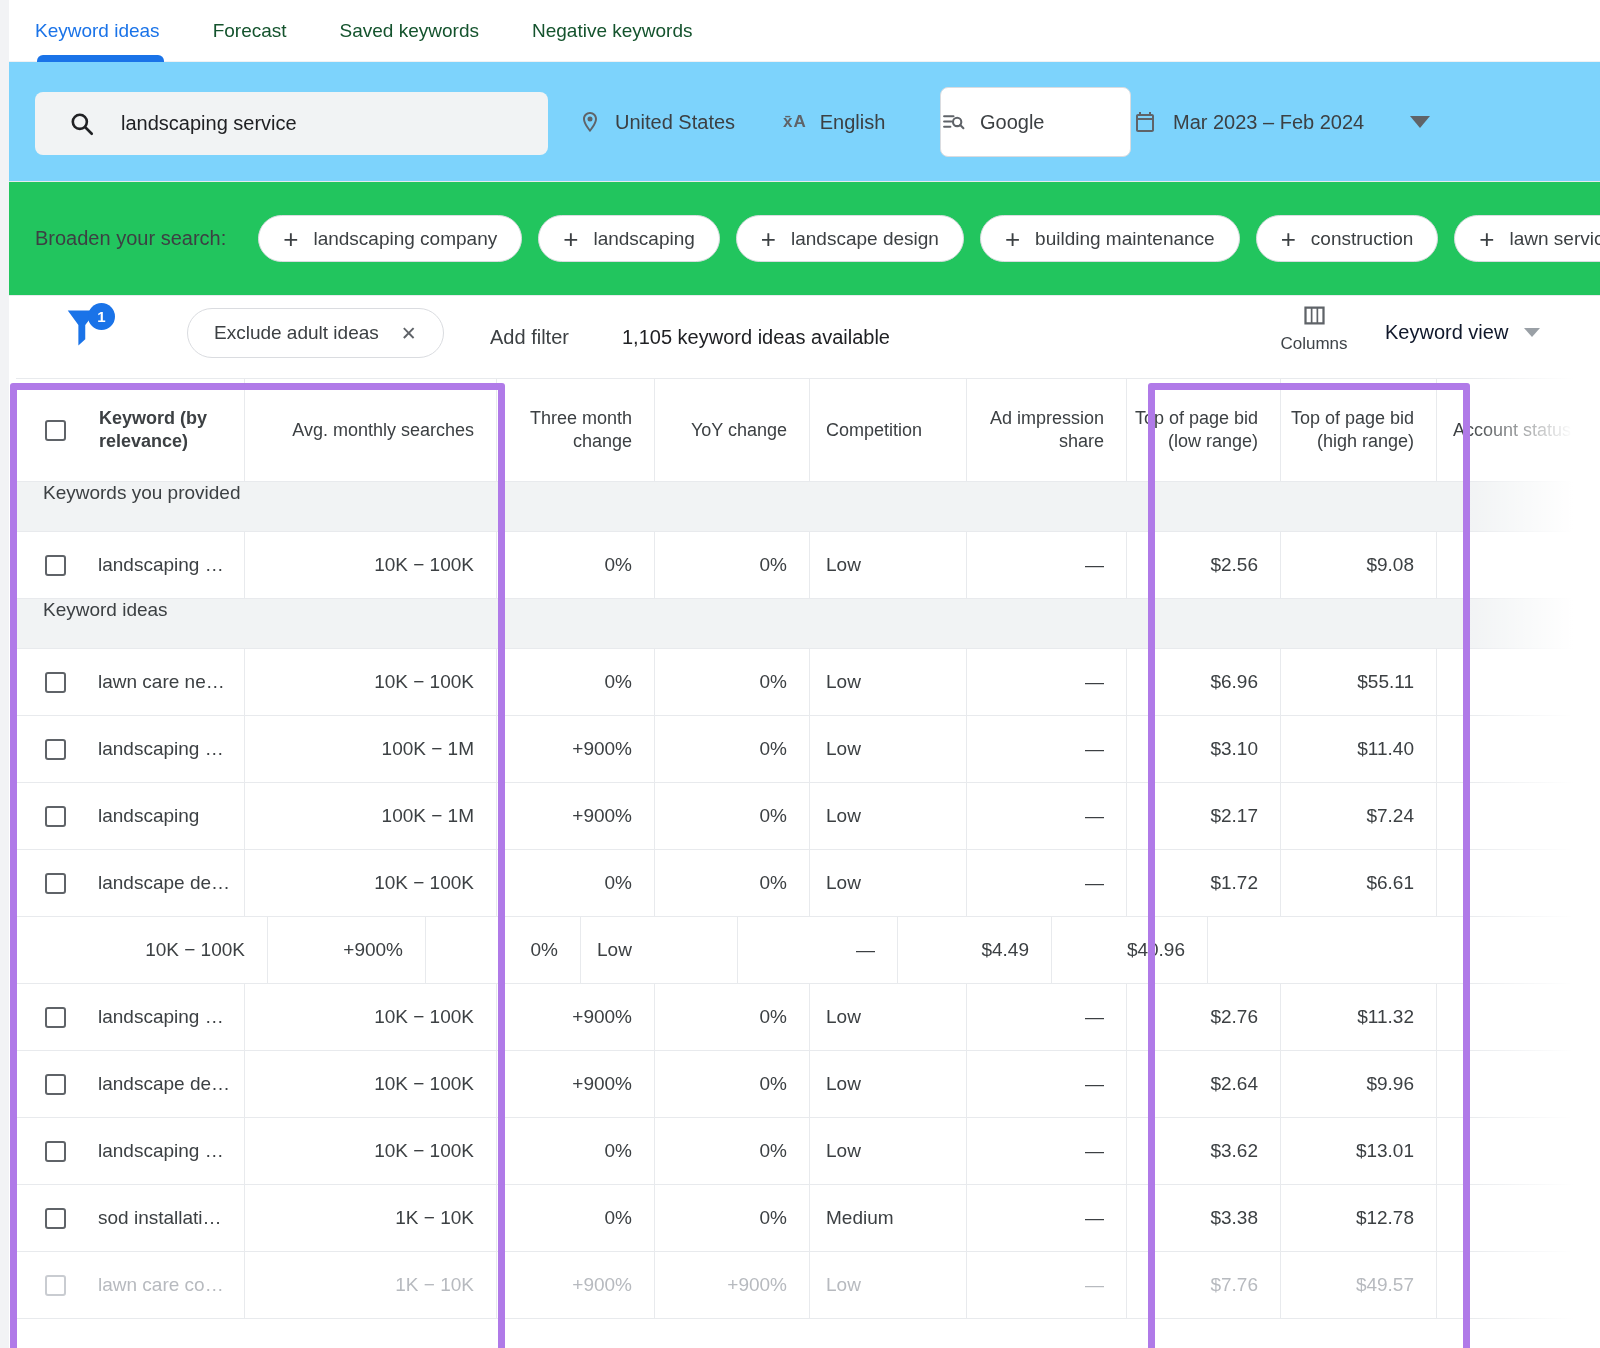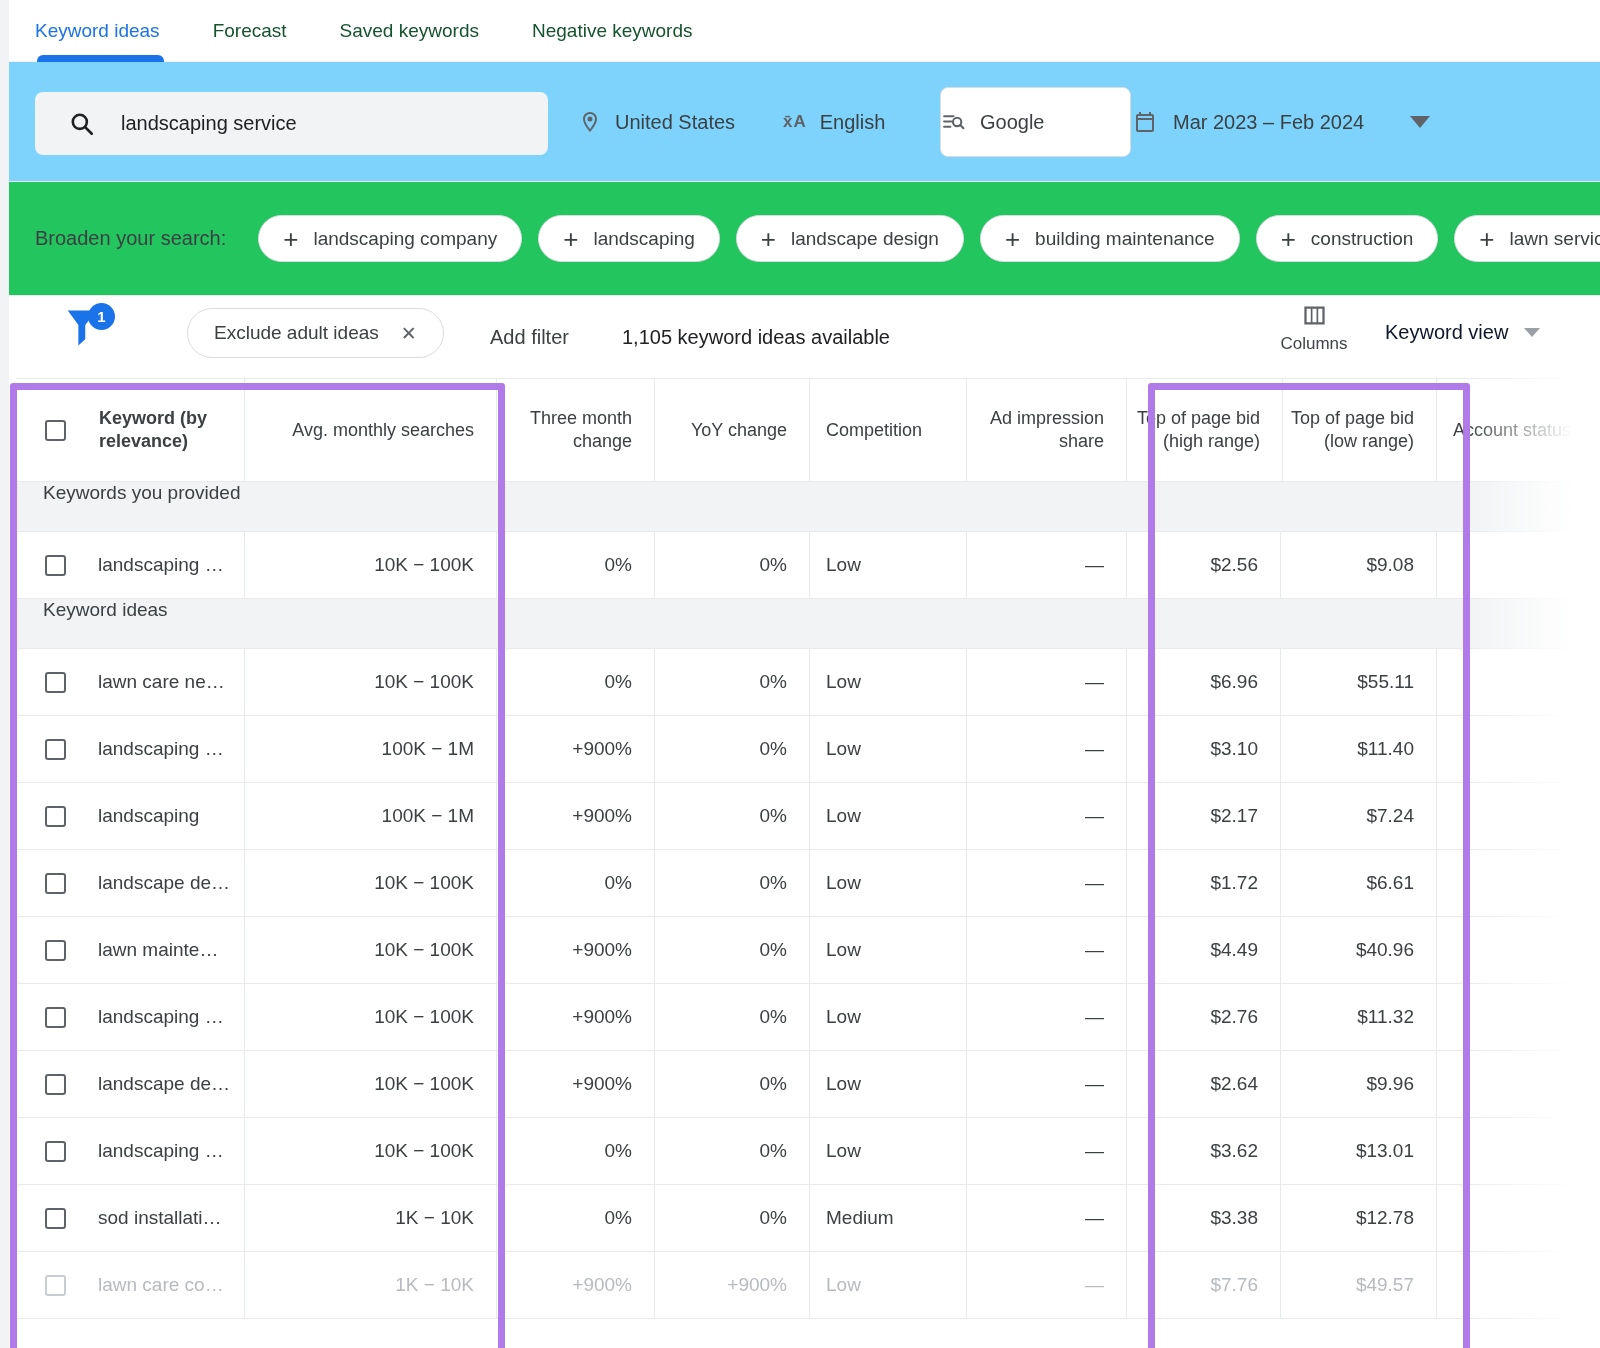--- a/index.html
+++ b/index.html
@@ -204,25 +204,25 @@
         </div>
         <div class="td c3 ar">
           <span>YoY change</span>
         </div>
         <div class="td c4 al">
           <span>Competition</span>
         </div>
         <div class="td c5 ar">
           <span>Ad impression share</span>
         </div>
+        <div class="td c6 ar">
+          <span>Top of page bid (low range)</span>
+        </div>
         <div class="td c7 ar">
           <span>Top of page bid (high range)</span>
-        </div>
-        <div class="td c6 ar">
-          <span>Top of page bid (low range)</span>
         </div>
         <div class="td c8 al">
           <span>Account status</span>
         </div>
       </div>
       <div class="tr section">
         <span class="section-label">Keywords you provided</span>
       </div>
       <div class="tr row">
         <div class="td c0">
@@ -361,24 +361,20 @@
         </div>
         <div class="td c6 ar">
           <span>$1.72</span>
         </div>
         <div class="td c7 ar">
           <span>$6.61</span>
         </div>
         <div class="td c8 al"></div>
       </div>
       <div class="tr row">
-        <div class="td c0">
-          <span class="cbx"></span>
-          <span class="kw">lawn mainte…</span>
-        </div>
         <div class="td c1 ar">
           <span>10K − 100K</span>
         </div>
         <div class="td c2 ar">
           <span>+900%</span>
         </div>
         <div class="td c3 ar">
           <span>0%</span>
         </div>
         <div class="td c4 al">

